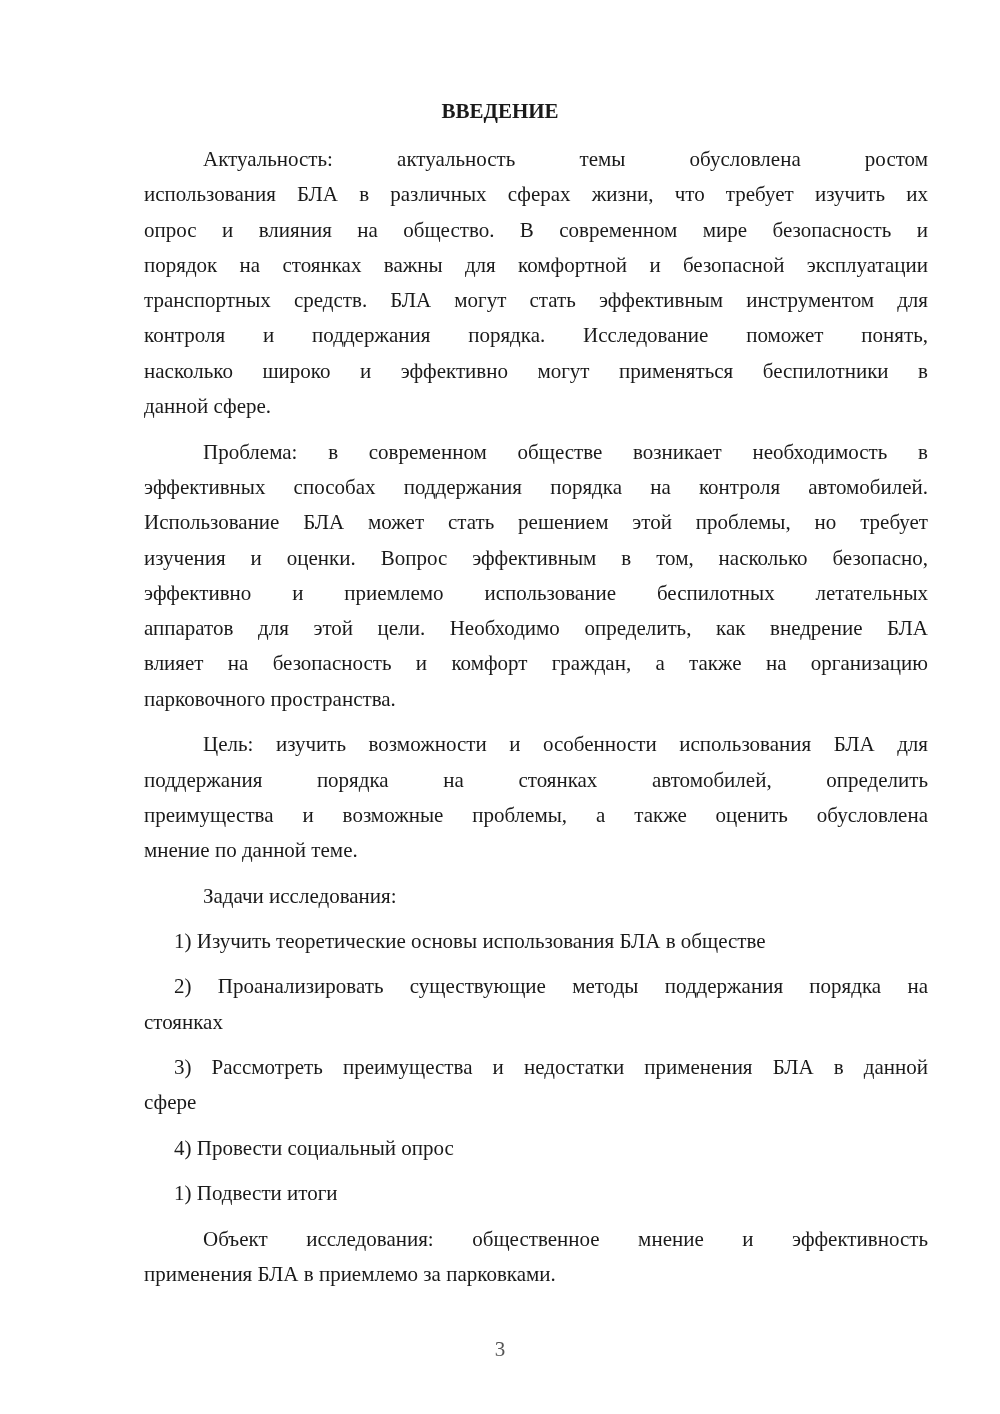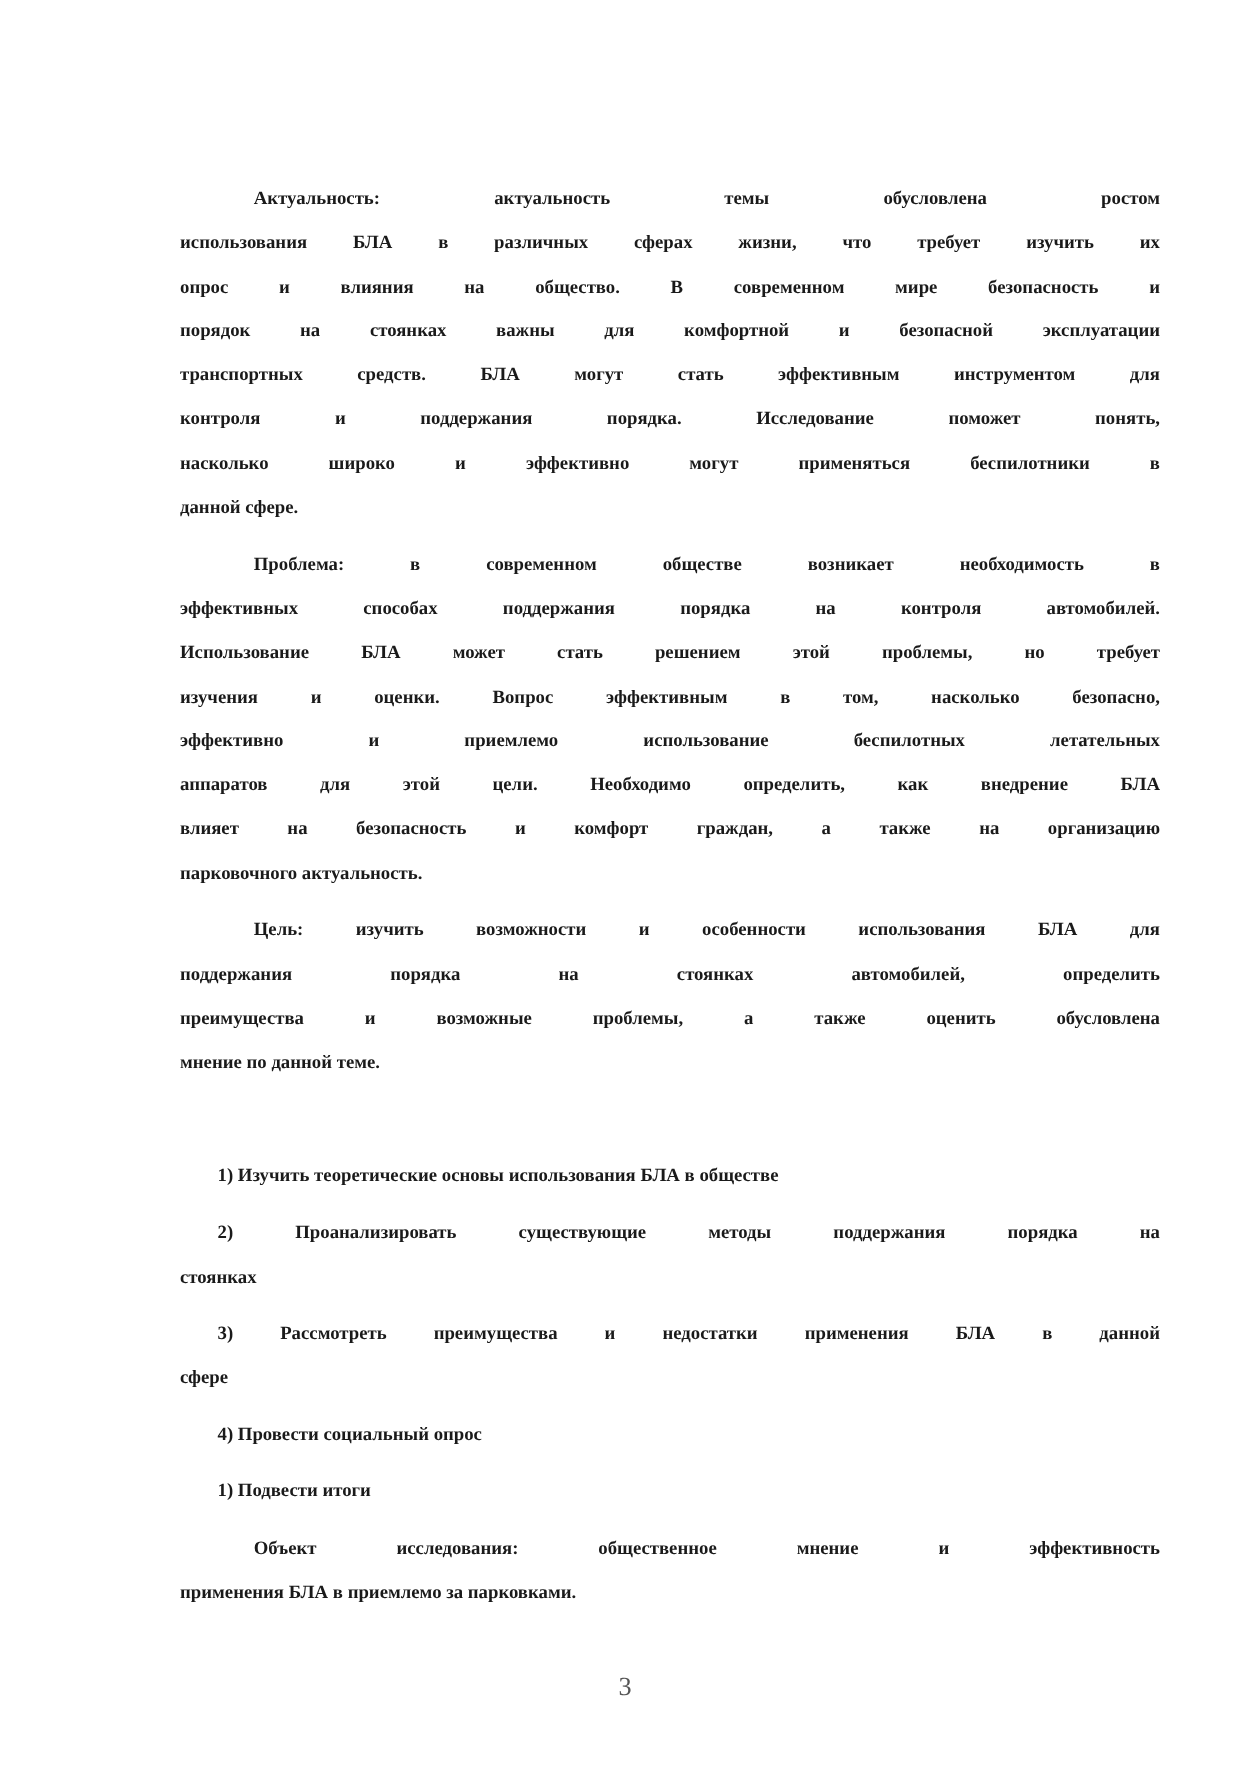--- a/index.html
+++ b/index.html
@@ -1,63 +1,65 @@
 <!DOCTYPE html>
 <html><head>
 <meta charset="utf-8">
 <style>
   html, body { margin: 0; padding: 0; background: #ffffff; }
   body { width: 1000px; height: 1414px; position: relative; overflow: hidden;
          font-family: "Liberation Serif", "DejaVu Serif", serif; color: #1a1a1a; }
   .page { position: absolute; left: 0; top: 0; width: 1000px; height: 1414px; background: #fff; }
   .title { position: absolute; left: 0; width: 1000px; top: 96px; text-align: center;
            font-weight: bold; font-size: 21px; line-height: 30px; }
-  .line { position: absolute; left: 144px; width: 784px; font-size: 15px; line-height: 30px;
-          white-space: nowrap; font-weight: bold; }
+  .line { position: absolute; left: 144px; width: 784px; font-size: 21px; line-height: 30px;
+          white-space: nowrap; }
   .just { text-align: justify; text-align-last: justify; }
   .ind { left: 203px; width: 725px; }
   .ind2 { left: 174px; width: 754px; }
   .pagenum { position: absolute; left: 0; width: 1000px; top: 1334px; text-align: center;
              font-size: 21px; line-height: 30px; color: #555; }
 </style>
 </head>
 <body>
 
 <div class="page">
 
+  <div class="title">ВВЕДЕНИЕ</div>
 
   <div>
     <div class="line ind just" style="top:144px">Актуальность: актуальность темы обусловлена ростом</div>
     <div class="line just" style="top:179px">использования БЛА в различных сферах жизни, что требует изучить их</div>
     <div class="line just" style="top:215px">опрос и влияния на общество. В современном мире безопасность и</div>
     <div class="line just" style="top:250px">порядок на стоянках важны для комфортной и безопасной эксплуатации</div>
     <div class="line just" style="top:285px">транспортных средств. БЛА могут стать эффективным инструментом для</div>
     <div class="line just" style="top:320px">контроля и поддержания порядка. Исследование поможет понять,</div>
     <div class="line just" style="top:356px">насколько широко и эффективно могут применяться беспилотники в</div>
     <div class="line" style="top:391px">данной сфере.</div>
   </div>
 
   <div>
     <div class="line ind just" style="top:437px">Проблема: в современном обществе возникает необходимость в</div>
     <div class="line just" style="top:472px">эффективных способах поддержания порядка на контроля автомобилей.</div>
     <div class="line just" style="top:507px">Использование БЛА может стать решением этой проблемы, но требует</div>
     <div class="line just" style="top:543px">изучения и оценки. Вопрос эффективным в том, насколько безопасно,</div>
     <div class="line just" style="top:578px">эффективно и приемлемо использование беспилотных летательных</div>
     <div class="line just" style="top:613px">аппаратов для этой цели. Необходимо определить, как внедрение БЛА</div>
     <div class="line just" style="top:648px">влияет на безопасность и комфорт граждан, а также на организацию</div>
-    <div class="line" style="top:684px">парковочного актуальность.</div>
+    <div class="line" style="top:684px">парковочного пространства.</div>
   </div>
 
   <div>
     <div class="line ind just" style="top:729px">Цель: изучить возможности и особенности использования БЛА для</div>
     <div class="line just" style="top:765px">поддержания порядка на стоянках автомобилей, определить</div>
     <div class="line just" style="top:800px">преимущества и возможные проблемы, а также оценить обусловлена</div>
     <div class="line" style="top:835px">мнение по данной теме.</div>
   </div>
 
+  <div class="line ind" style="top:881px">Задачи исследования:</div>
 
   <div>
     <div class="line ind2" style="top:926px">1) Изучить теоретические основы использования БЛА в обществе</div>
 
     <div class="line ind2 just" style="top:971px">2) Проанализировать существующие методы поддержания порядка на</div>
     <div class="line" style="top:1007px">стоянках</div>
 
     <div class="line ind2 just" style="top:1052px">3) Рассмотреть преимущества и недостатки применения БЛА в данной</div>
     <div class="line" style="top:1087px">сфере</div>
 

